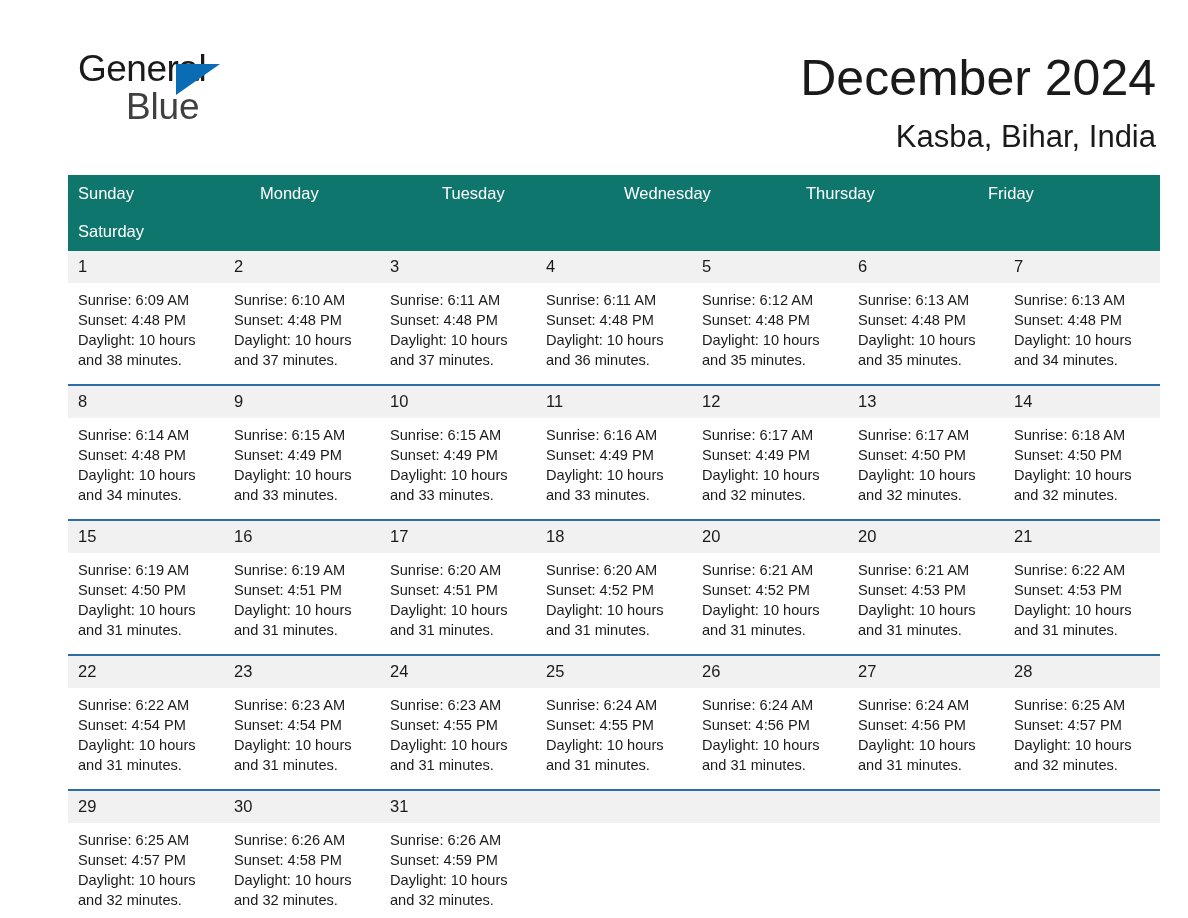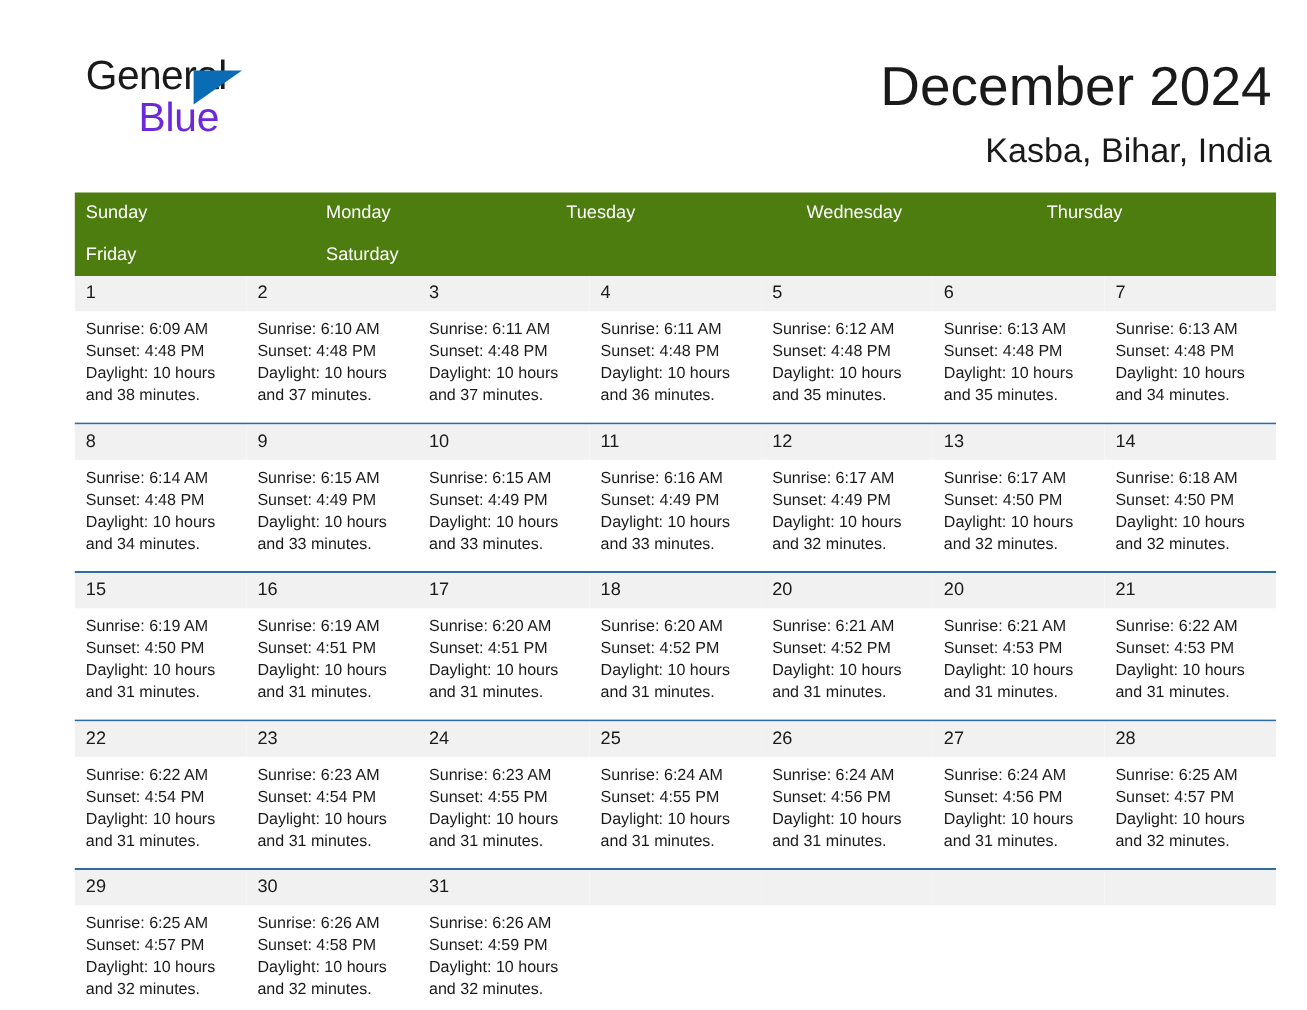--- a/index.html
+++ b/index.html
@@ -41,21 +41,21 @@
   .brand-tri {
     position: absolute;
     left: 98px;
     top: 14px;
     width: 0; height: 0;
     border-left: 44px solid #0a6cb4;
     border-bottom: 31px solid transparent;
   }
   .brand-blue {
     font-size: 37px;
-    color: #6d28d9;
+    color: #404040;
     display: block;
     margin-left: 48px;
     margin-top: 1px;
     letter-spacing: -0.2px;
   }
   .titles {
     text-align: right;
     padding-top: 2px;
   }
   .cal-title {
@@ -73,22 +73,22 @@
     white-space: nowrap;
   }
 
   
   .calendar {
     margin: 20px 48px 0 48px;
     width: 1092px;
   }
   .weekdays {
     display: grid;
-    grid-template-columns: repeat(5, 1fr);
-    background: #4d7c0f;
+    grid-template-columns: repeat(6, 1fr);
+    background: #0f766e;
   }
   .weekday {
     color: #ffffff;
     font-size: 16.5px;
     padding: 9px 0 10px 10px;
   }
   .week {
     display: grid;
     grid-template-columns: repeat(7, 1fr);
     border-top: 2px solid #2e6da4;

